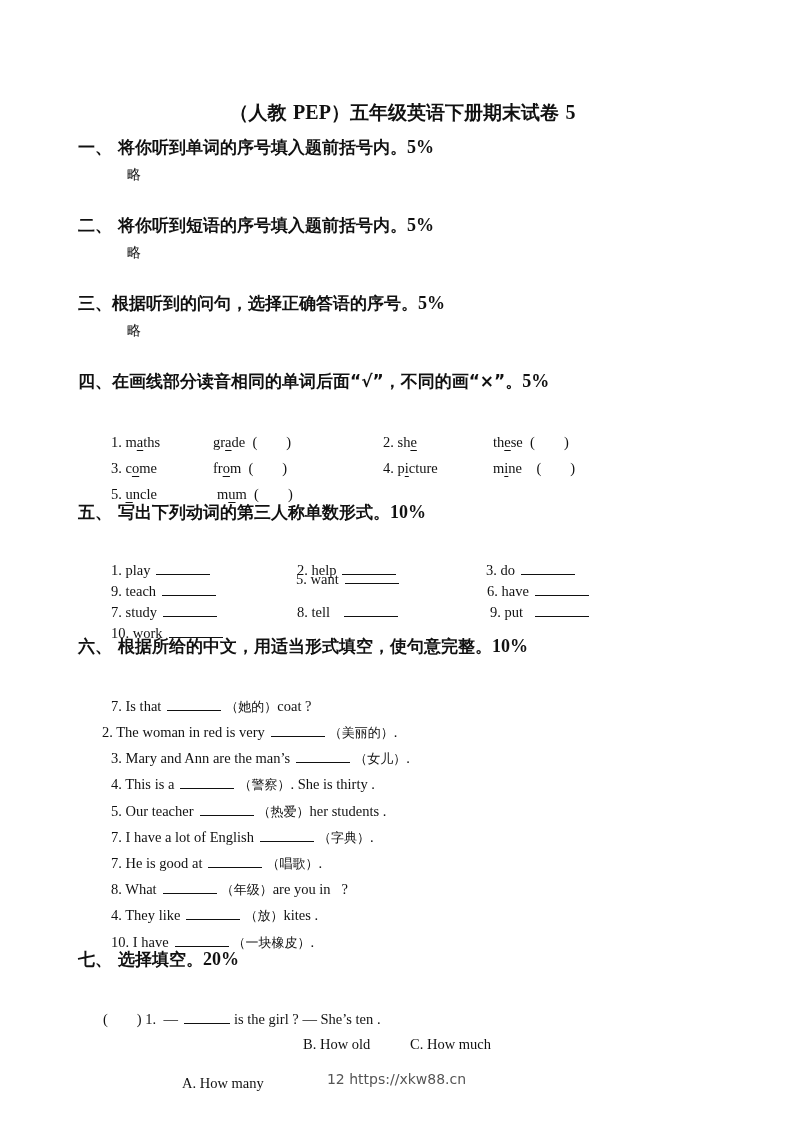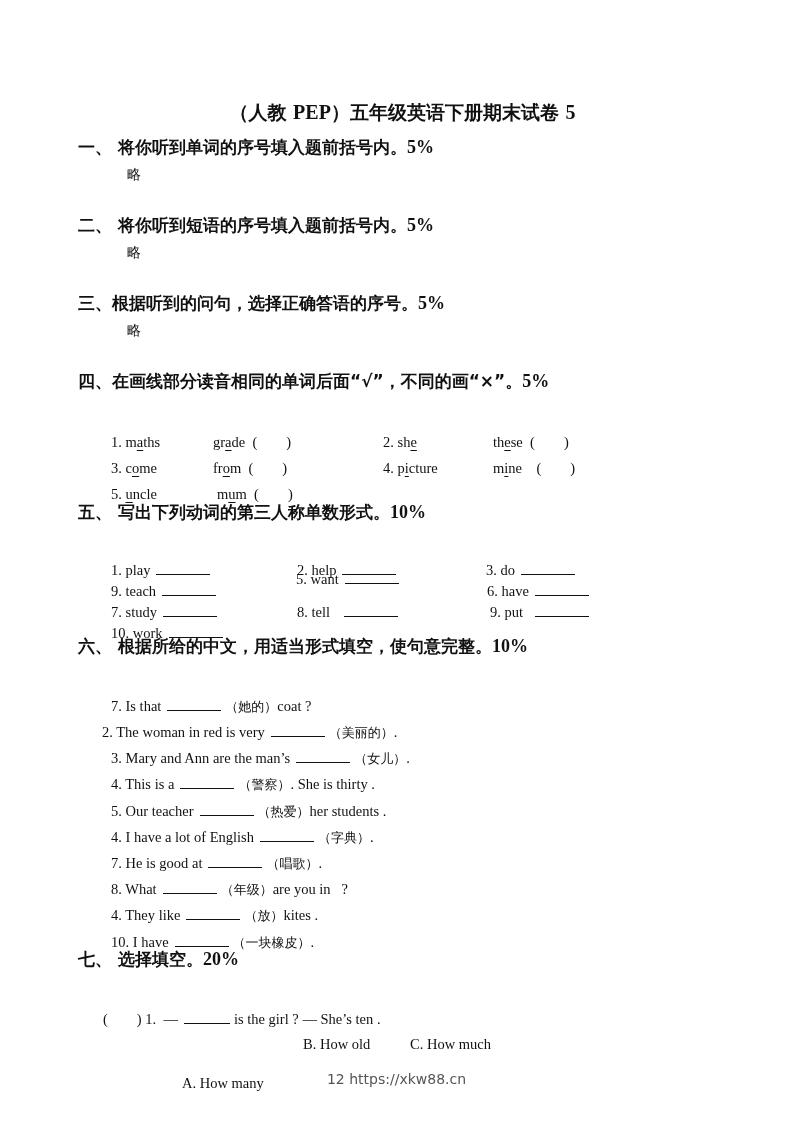--- a/index.html
+++ b/index.html
@@ -66,21 +66,21 @@
 
 <div class="abs item" style="left:111px;top:592px"><span>10. work</span><span class="blank"></span></div>
 
 <div class="abs sec" style="top:635px"><span>六、  根据所给的中文，用适当形式填空，使句意完整。</span><span class="pct">10%</span></div>
 
 <div class="abs item" style="left:111px;top:665px"><span>7. Is that</span><span class="blank"></span><span class="cn">（她的）</span><span>coat ?</span></div>
 <div class="abs item" style="left:102px;top:691px"><span>2. The woman in red is very</span><span class="blank"></span><span class="cn">（美丽的）</span><span>.</span></div>
 <div class="abs item" style="left:111px;top:717px"><span>3. Mary and Ann are the man’s</span><span class="blank"></span><span class="cn">（女儿）</span><span>.</span></div>
 <div class="abs item" style="left:111px;top:743px"><span>4. This is a</span><span class="blank"></span><span class="cn">（警察）</span><span>. She is thirty .</span></div>
 <div class="abs item" style="left:111px;top:770px"><span>5. Our teacher</span><span class="blank"></span><span class="cn">（热爱）</span><span>her students .</span></div>
-<div class="abs item" style="left:111px;top:796px"><span>4. I have a lot of English</span><span class="blank"></span><span class="cn">（字典）</span><span>.</span></div>
+<div class="abs item" style="left:111px;top:796px"><span>7. I have a lot of English</span><span class="blank"></span><span class="cn">（字典）</span><span>.</span></div>
 <div class="abs item" style="left:111px;top:822px"><span>7. He is good at</span><span class="blank"></span><span class="cn">（唱歌）</span><span>.</span></div>
 <div class="abs item" style="left:111px;top:848px"><span>8. What</span><span class="blank"></span><span class="cn">（年级）</span><span style="white-space:pre">are you in   ?</span></div>
 <div class="abs item" style="left:111px;top:874px"><span>4. They like</span><span class="blank"></span><span class="cn">（放）</span><span>kites .</span></div>
 <div class="abs item" style="left:111px;top:901px"><span>10. I have</span><span class="blank"></span><span class="cn">（一块橡皮）</span><span>.</span></div>
 
 <div class="abs sec" style="top:948px"><span>七、  选择填空。</span><span class="pct">20%</span></div>
 
 <div class="abs item" style="left:103px;top:978px"><span style="white-space:pre">(        )</span>&nbsp;<span style="white-space:pre">1.  —</span><span class="blank short"></span><span>is the girl ?  —  She’s ten .</span></div>
 <div class="abs item" style="left:182px;top:1042px">A. How many</div>
 <div class="abs item" style="left:303px;top:1003px">B. How old</div>

